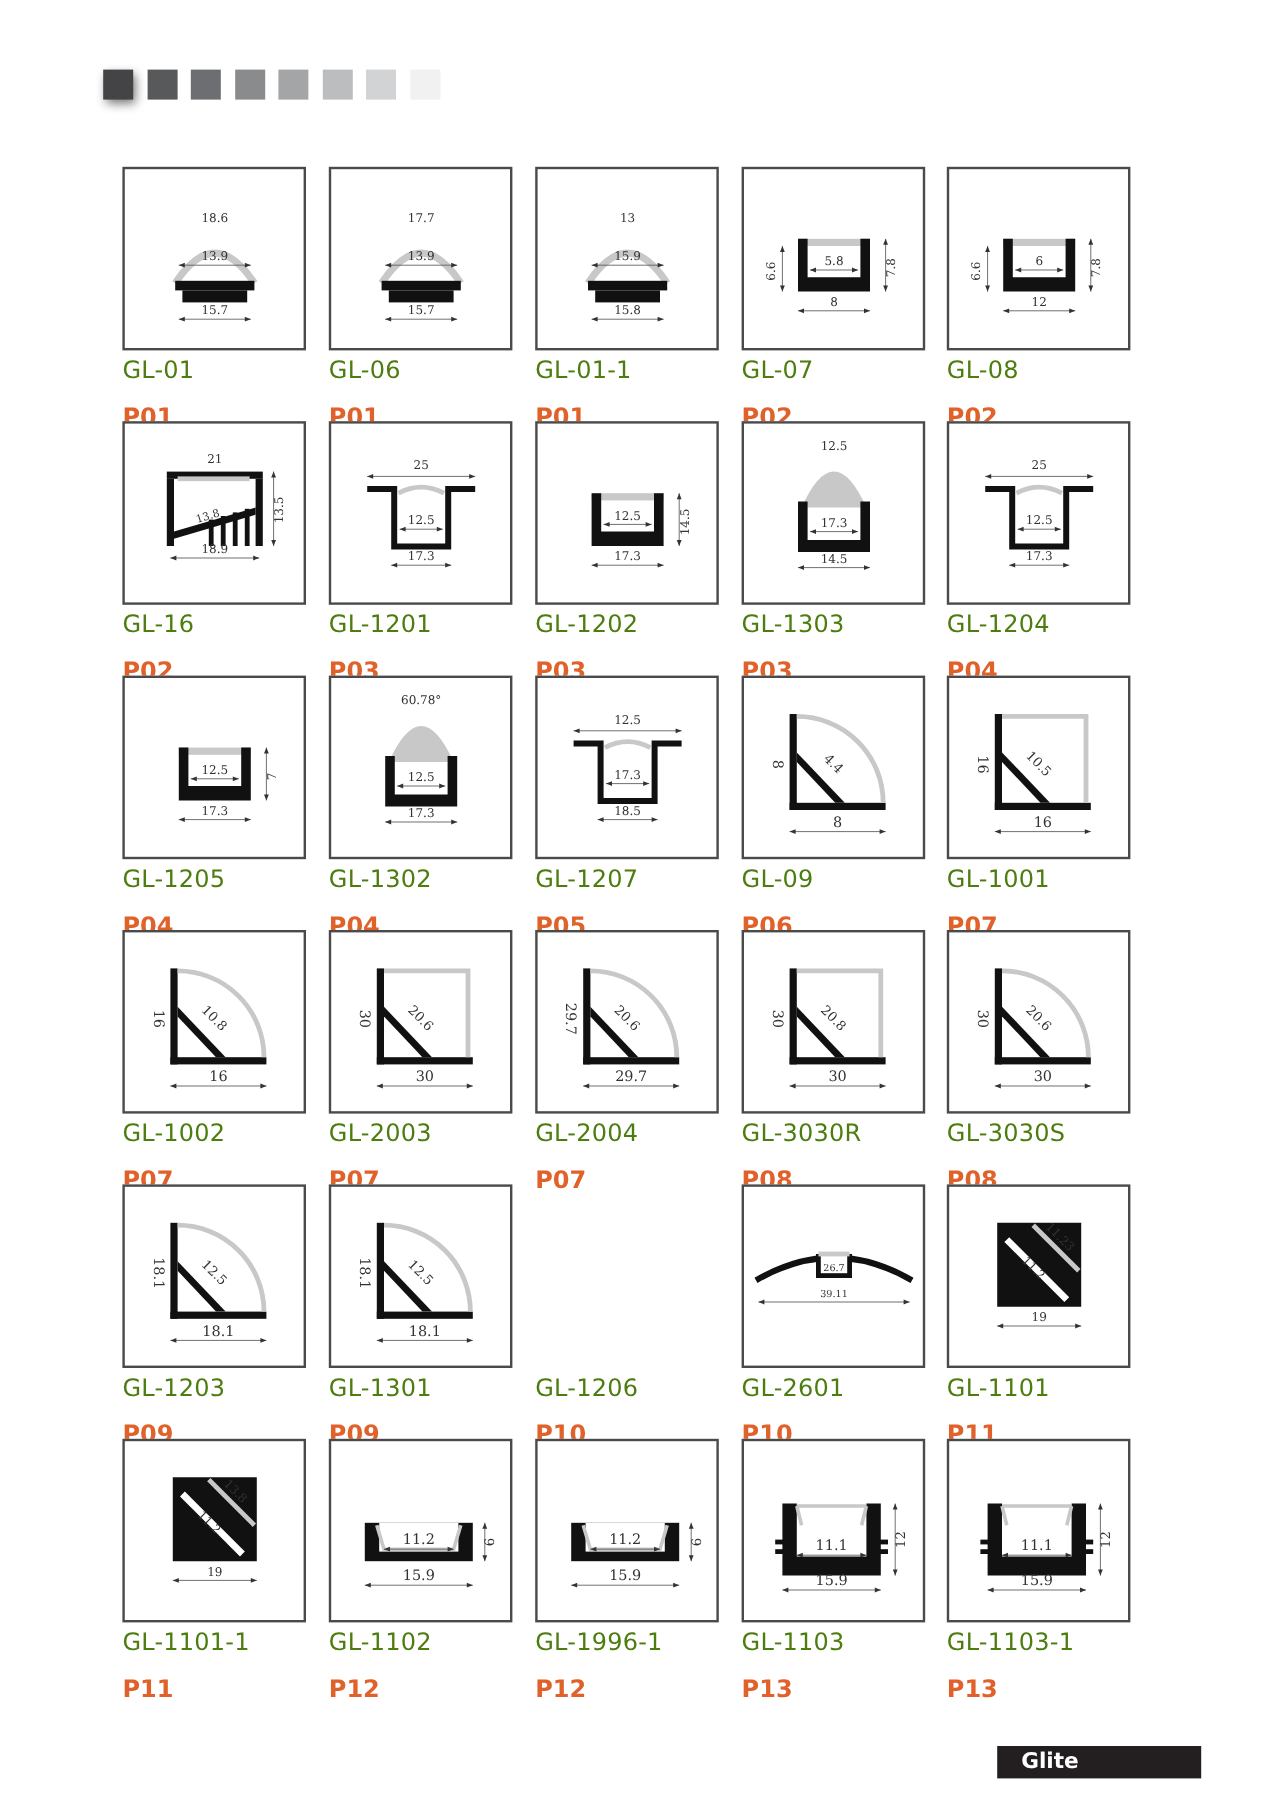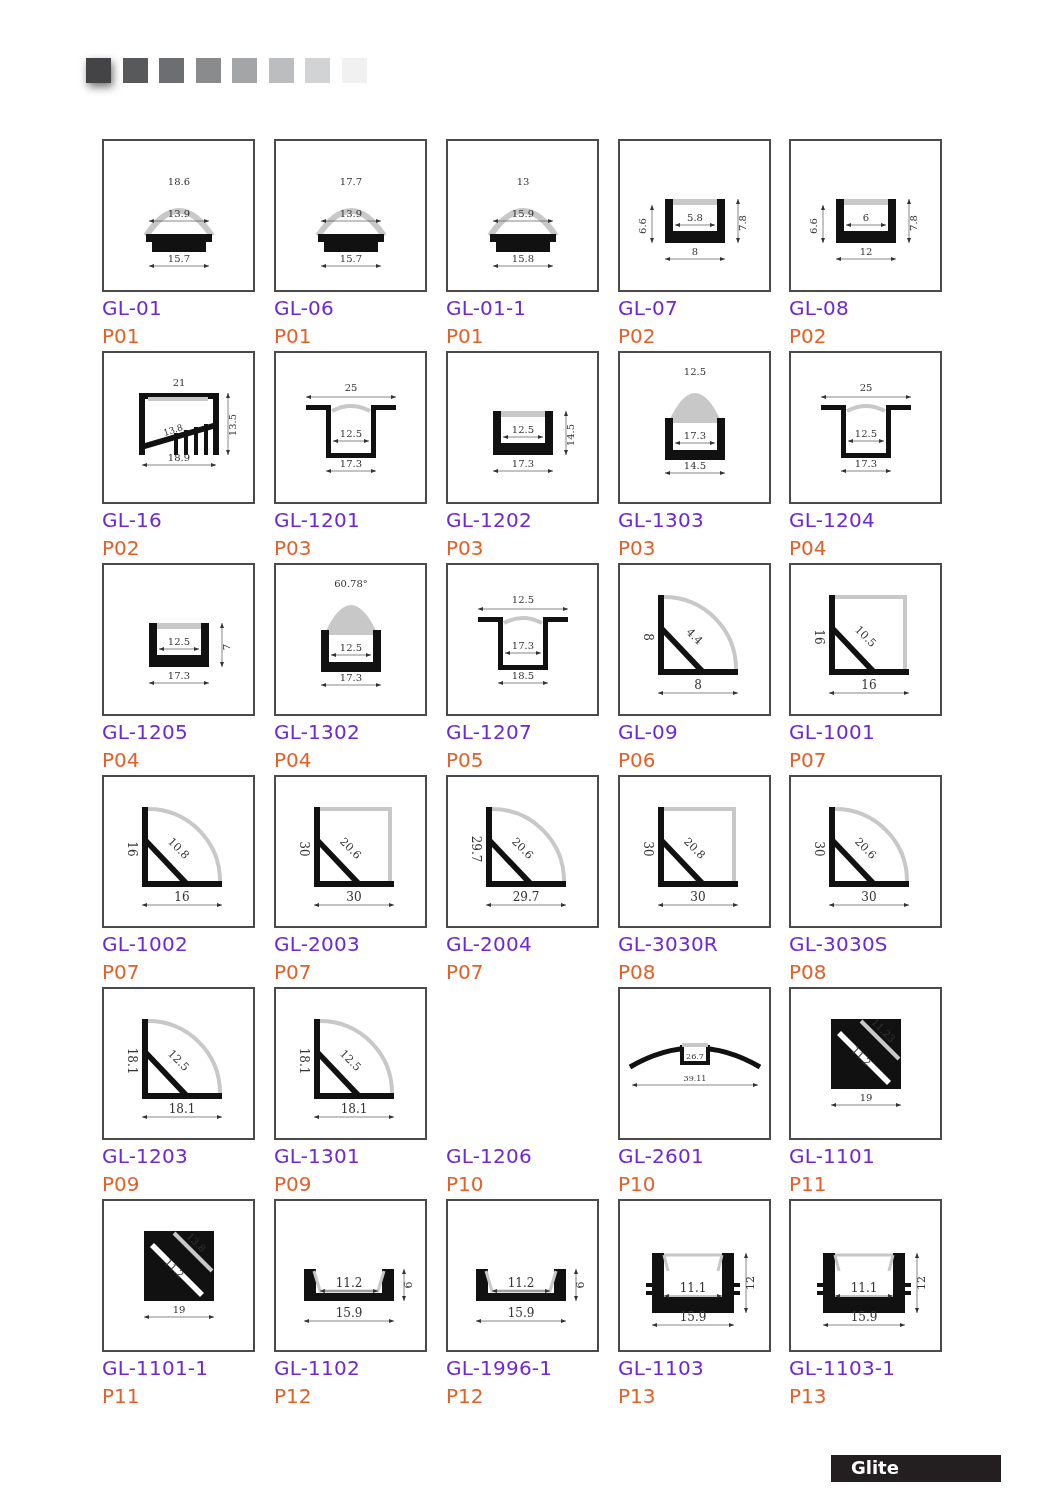--- a/index.html
+++ b/index.html
@@ -4,22 +4,22 @@
 <style>
   html,body{margin:0;padding:0;background:#ffffff;}
   body{width:1059px;height:1499px;position:relative;overflow:hidden;font-family:"DejaVu Sans","Liberation Sans",sans-serif;}
   .swatches{position:absolute;left:86px;top:58px;height:26px;}
   .swatch{position:absolute;top:0;width:25px;height:25px;}
   .swatch.first{box-shadow:2px 4px 8px rgba(0,0,0,0.55);}
   .grid{position:absolute;left:102px;top:139px;width:840px;}
   .cell{position:absolute;width:153px;height:212px;}
   .box{position:absolute;left:0;top:0;width:149px;height:149px;border:2px solid #4a4a4a;background:#fff;box-sizing:content-box;}
   .box svg{position:absolute;left:0;top:0;width:149px;height:149px;}
-  .code{position:absolute;left:0;top:157px;font-size:20px;color:#6d28d9;letter-spacing:0.2px;white-space:nowrap;line-height:24px;}
-  .page{position:absolute;left:0;top:185px;font-size:20px;color:#e0622a;white-space:nowrap;line-height:24px;}
+  .code{position:absolute;left:0;top:157px;font-size:20px;color:#4d7c0f;letter-spacing:0.2px;white-space:nowrap;line-height:24px;}
+  .page{position:absolute;left:0;top:196px;font-size:20px;color:#e0622a;white-space:nowrap;line-height:24px;font-weight:bold;}
   .brand{position:absolute;left:831px;top:1455px;width:170px;height:27px;background:#231f20;}
   .brand span{position:absolute;left:20px;top:2px;color:#fff;font-weight:bold;font-size:18px;font-family:"DejaVu Sans",sans-serif;}
   .dim{font-family:"DejaVu Serif","Liberation Serif",serif;fill:#333;}
 </style>
 </head>
 <body>
 
 <div class="swatches" id="swatches">
     <div class="swatch first" style="left: 0px; background: rgb(68, 68, 70);"></div>
     <div class="swatch" style="left: 36.5px; background: rgb(88, 89, 91);"></div>

